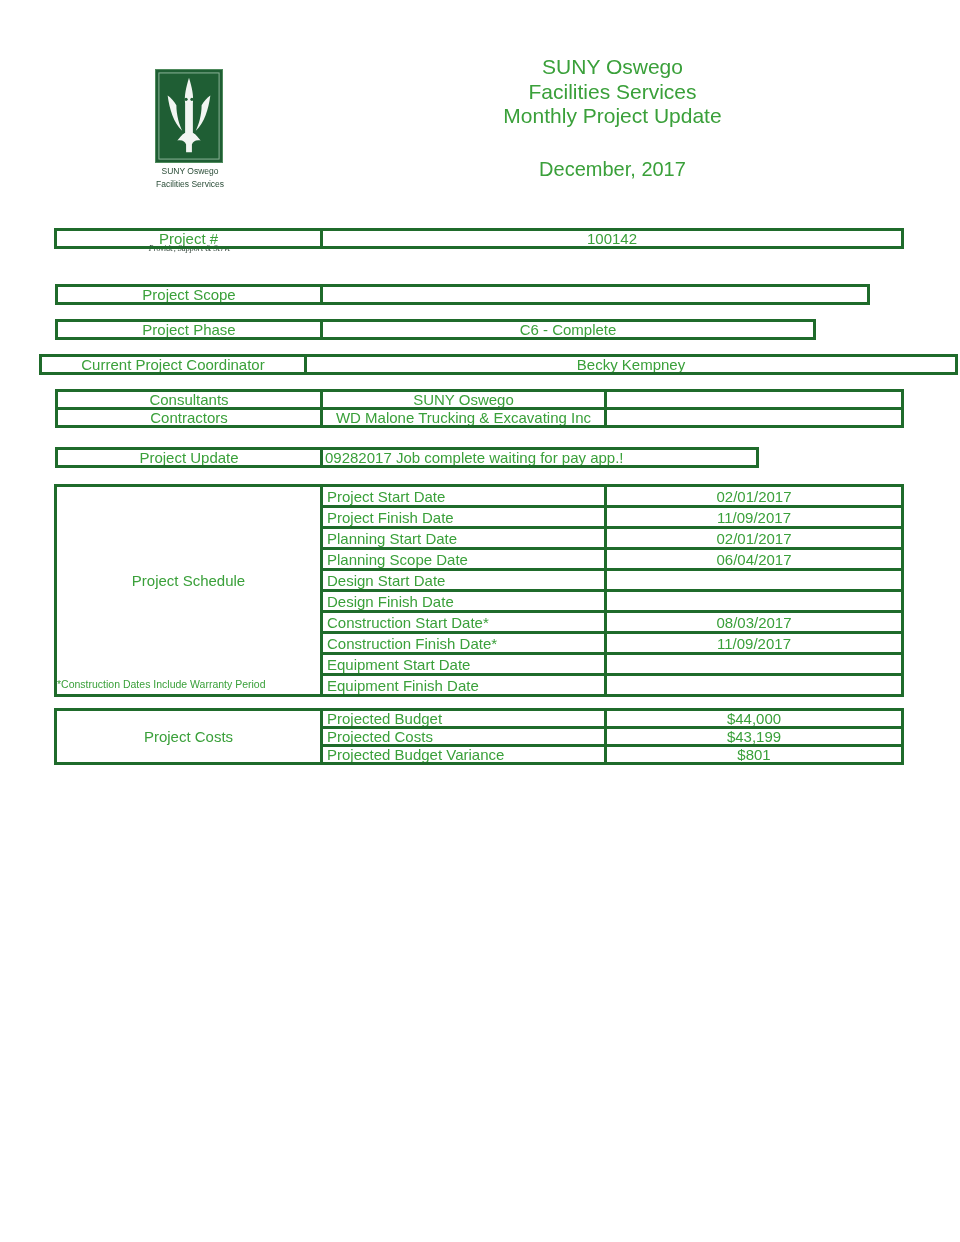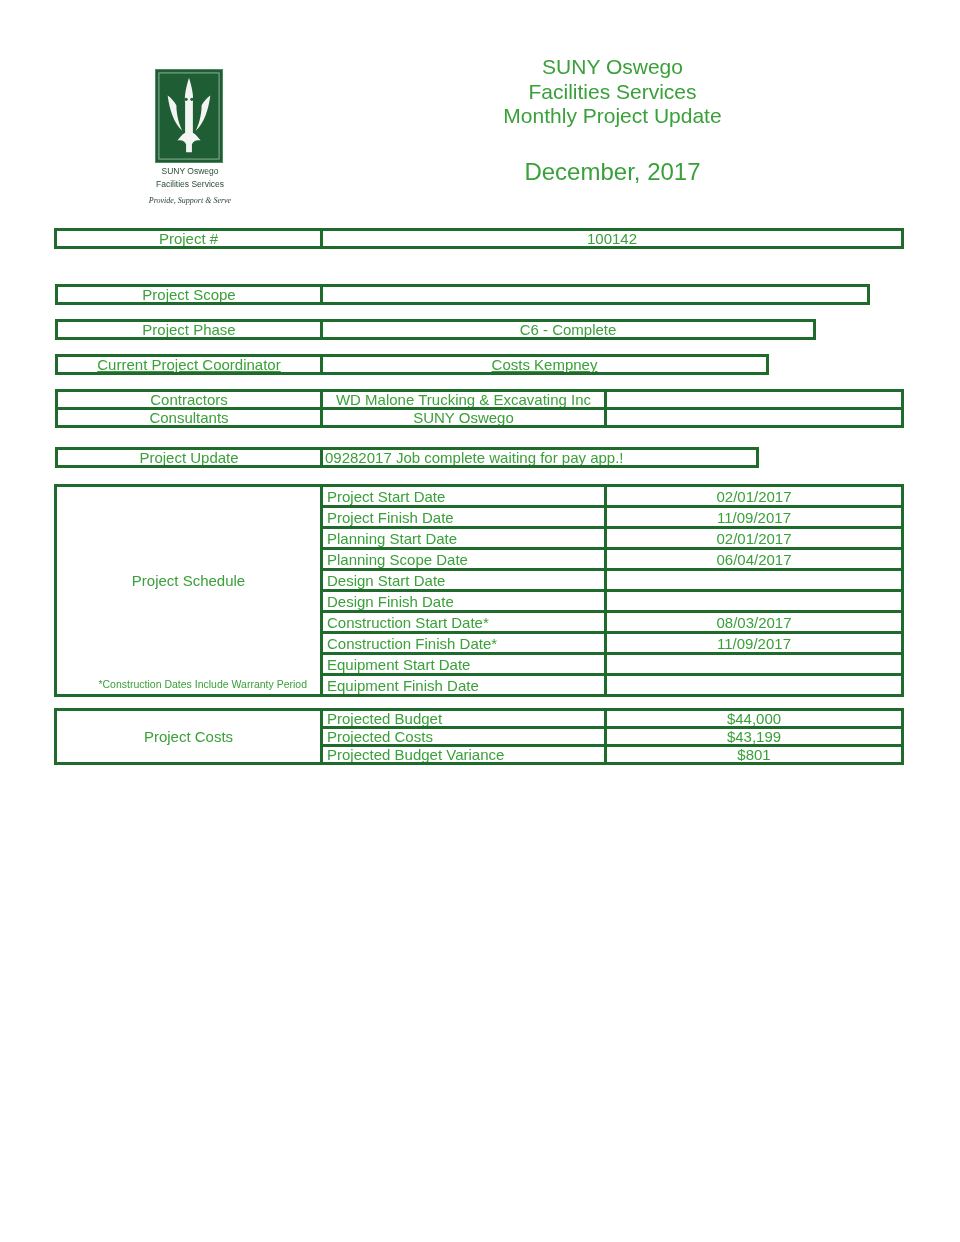--- a/index.html
+++ b/index.html
@@ -1,22 +1,22 @@
 <!DOCTYPE html>
 <html><head>
   <meta charset="utf-8">
   <style>
     html, body { margin: 0; padding: 0; background: #ffffff; }
     body { width: 960px; height: 1242px; position: relative; overflow: hidden; font-family: "Liberation Sans", sans-serif; color: #3a9a3a; }
     .logo-box { position: absolute; left: 155px; top: 69px; width: 68px; height: 94px; background: #1f5e34; border: 1px solid #4e8a5c; box-sizing: border-box; }
     .logo-box svg { width: 100%; height: 100%; display: block; }
     .logo-text { position: absolute; left: 120px; width: 140px; text-align: center; color: #2b4d38; font-size: 8.5px; font-family: "Liberation Sans", sans-serif; }
-    .logo-tag { position: absolute; left: 110px; width: 160px; text-align: center; color: #2b3d33; font-size: 8px; font-style: italic; font-family: "Liberation Serif", serif; }
+    .logo-tag { position: absolute; left: 110px; width: 160px; text-align: center; color: #2b3d33; font-size: 8px; font-style: italic; font-family: "Liberation Serif", serif; margin-top: 48px; }
     .title-block { position: absolute; left: 470px; width: 285px; text-align: center; color: #3aa03a; font-size: 21px; line-height: 24.5px; }
-    .date-line { position: absolute; left: 470px; width: 285px; text-align: center; color: #3aa03a; font-size: 24px; }
+    .date-line { position: absolute; left: 470px; width: 285px; text-align: center; color: #3aa03a; font-size: 20px; }
 
     .tbl { position: absolute; border-collapse: collapse; border: 3px solid #1f6b2b; table-layout: fixed; }
     .tbl td { border: 3px solid #1f6b2b; padding: 0 4px; height: 15px; line-height: 15px; font-size: 15px; color: #3aa03a; white-space: nowrap; overflow: hidden; box-sizing: border-box; }
     .c { text-align: center; }
     .r { }
     .l { text-align: left; }
     .note { font-size: 10.5px; }
   </style>
 </head>
 <body>
@@ -74,50 +74,50 @@
       <col>
     </colgroup>
   <tbody>
       <tr>
     <td class="c">Project Phase</td>
     <td class="c">C6 - Complete</td>
   </tr>
 </tbody>
   </table>
 
-<table class="tbl" style="left:55px; top:354px; width:714px;text-decoration:underline;">
+<table class="tbl" style="left:39px; top:354px; width:919px;">
   <colgroup>
       <col style="width:265px">
       <col>
     </colgroup>
   <tbody>
       <tr>
     <td class="c">Current Project Coordinator</td>
-    <td class="c">Costs Kempney</td>
+    <td class="c">Becky Kempney</td>
   </tr>
 </tbody>
   </table>
 
 <table class="tbl" style="left:55px; top:389px; width:849px;">
   <colgroup>
       <col style="width:265px">
       <col style="width:284px">
       <col>
     </colgroup>
   <tbody>
       <tr>
+    <td class="c">Consultants</td>
+    <td class="c">SUNY Oswego</td>
+    <td class="c"></td>
+  </tr>
+  <tr>
     <td class="c">Contractors</td>
     <td class="c">WD Malone Trucking &amp; Excavating Inc</td>
     <td class="c"></td>
   </tr>
-  <tr>
-    <td class="c">Consultants</td>
-    <td class="c">SUNY Oswego</td>
-    <td class="c"></td>
-  </tr>
 </tbody>
   </table>
 
 <table class="tbl" style="left:55px; top:447px; width:704px;">
   <colgroup>
       <col style="width:265px">
       <col>
     </colgroup>
   <tbody>
       <tr>
@@ -130,21 +130,21 @@
 <table class="tbl" style="left:54px; top:484px; width:850px;">
   <colgroup>
       <col style="width:266px">
       <col style="width:284px">
       <col>
     </colgroup>
   <tbody>
       <tr>
     <td rowspan="10" class="c" style="vertical-align:top; padding:0; position:relative; height:210px;">
       <div style="position:absolute; left:0; right:0; top:86px; text-align:center;">Project Schedule</div>
-      <div class="note" style="position:absolute; left:0; right:13px; top:190px; text-align:right;">*Construction Dates Include Warranty Period</div>
+      <div class="note" style="position:absolute; left:0; right:0; top:190px; text-align:left;">*Construction Dates Include Warranty Period</div>
     </td>
     <td class="r">Project Start Date</td>
     <td class="c">02/01/2017</td>
   </tr>
   <tr>
     <td class="r">Project Finish Date</td>
     <td class="c">11/09/2017</td>
   </tr>
   <tr>
     <td class="r">Planning Start Date</td>

